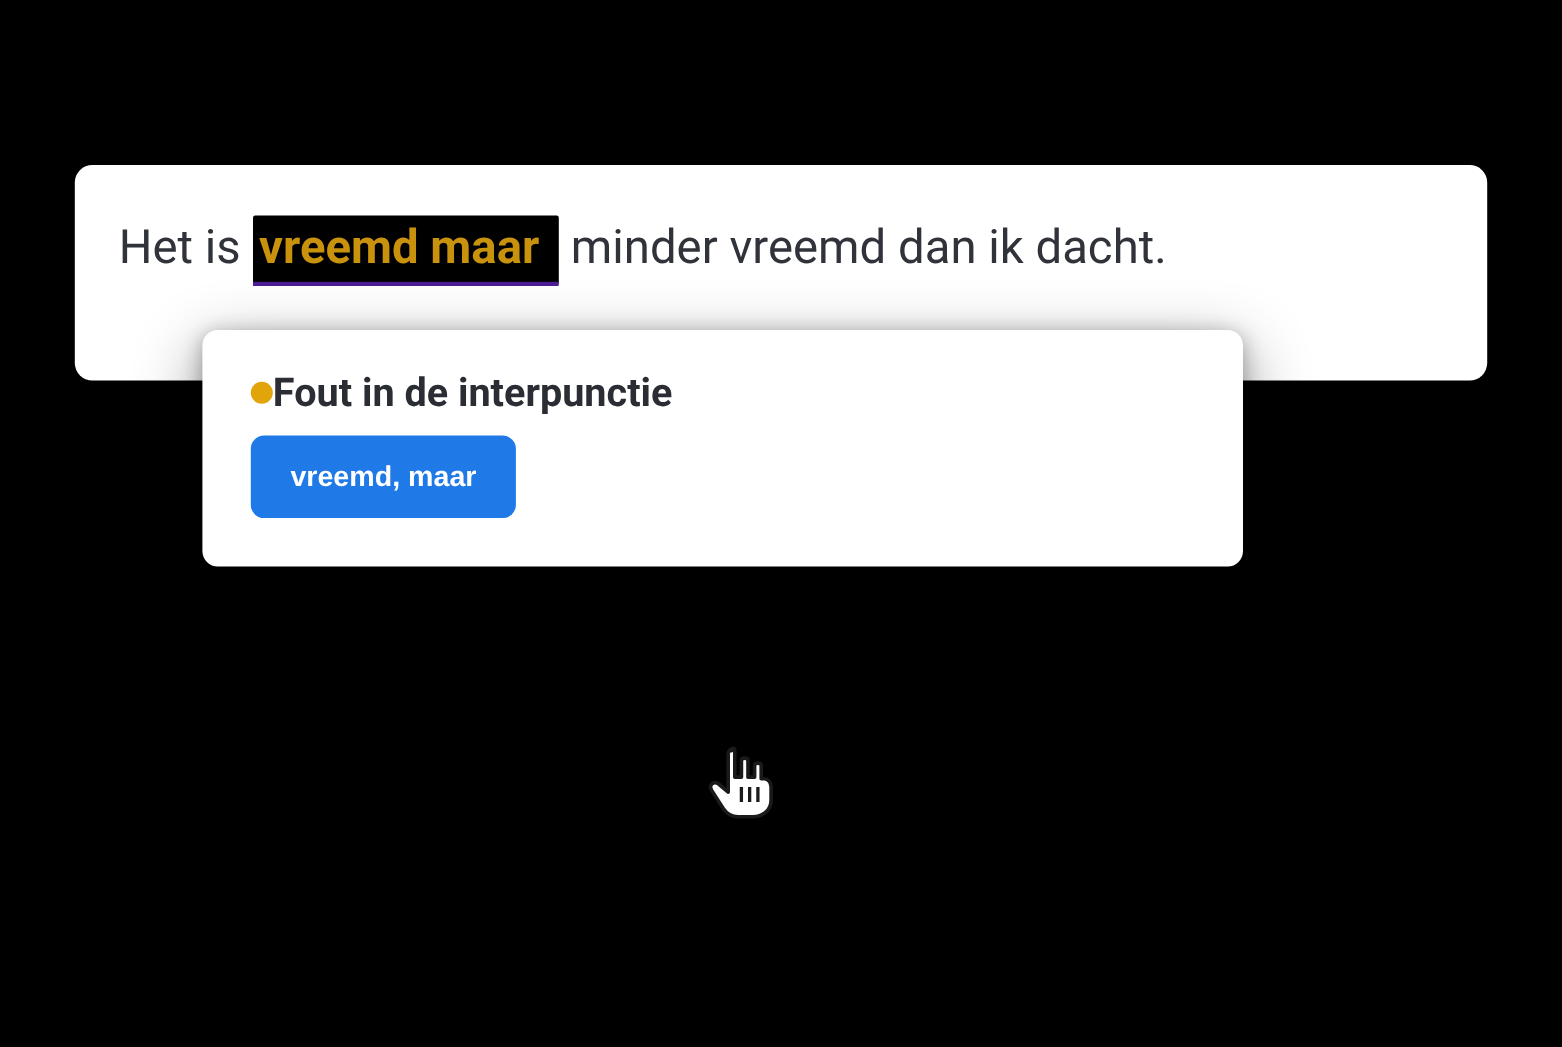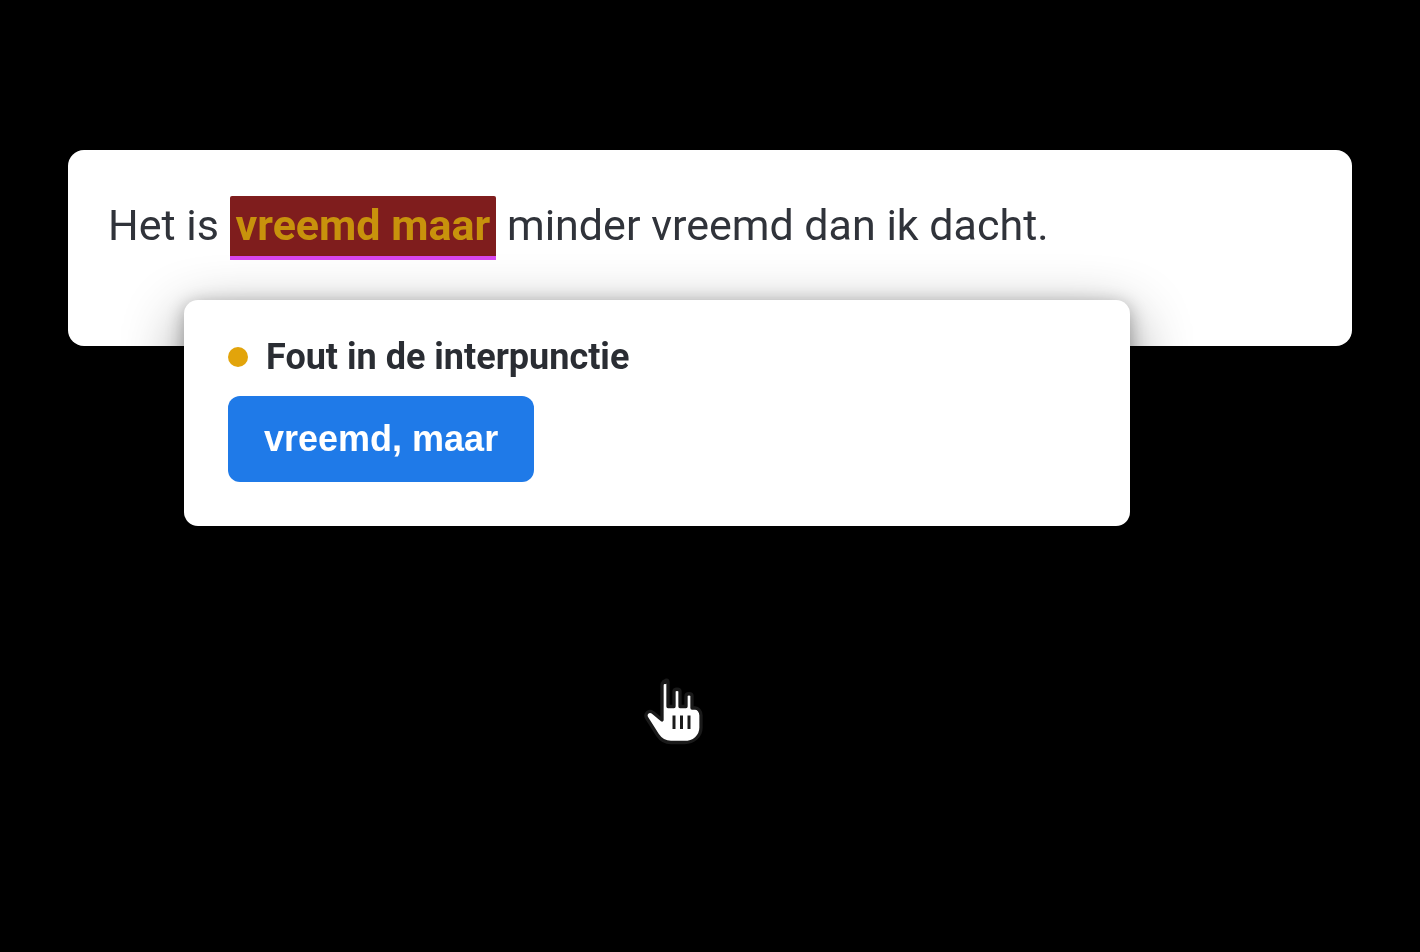--- a/index.html
+++ b/index.html
@@ -21,42 +21,41 @@
       padding: 46px 40px 86px 40px;
       box-shadow: 0 10px 40px rgba(0,0,0,0.4), 0 2px 8px rgba(0,0,0,0.25);
     }
     .sentence {
       font-size: 43px;
       line-height: 1.35;
       color: #30333a;
       white-space: nowrap;
     }
     .highlight {
-      background: #7f1d1d;
+      background: #000000;
       color: #c8920c;
       font-weight: 700;
-      padding: 0 6px 2px 6px;
-      border-bottom: 4px solid #d946ef;
+      padding: 0 18px 2px 6px;
+      border-bottom: 4px solid #4c1d95;
       border-radius: 2px 2px 0 0;
       display: inline-block;
     }
     .tooltip-card {
       position: absolute;
       top: 300px;
       left: 184px;
       width: 946px;
       background: #ffffff;
       border-radius: 14px;
       padding: 36px 44px 44px 44px;
       box-shadow: 0 20px 60px rgba(0,0,0,0.45), 0 4px 18px rgba(0,0,0,0.3);
     }
     .tooltip-header {
       display: flex;
       align-items: center;
-      gap: 18px;
       margin-bottom: 18px;
     }
     .status-dot {
       width: 20px;
       height: 20px;
       border-radius: 50%;
       background: #e2a40b;
       flex-shrink: 0;
     }
     .tooltip-title {
@@ -67,21 +66,21 @@
     .tooltip-description {
       font-size: 34px;
       line-height: 1.65;
       color: #595f6a;
       margin-bottom: 44px;
     }
     .suggestion-button {
       display: inline-block;
       background: #1f7ae8;
       color: #ffffff;
-      font-size: 36px;
+      font-size: 26px;
       font-weight: 700;
       padding: 22px 36px;
       border: none;
       border-radius: 12px;
       cursor: pointer;
     }
     .cursor-pointer {
       position: absolute;
       top: 676px;
       left: 644px;

